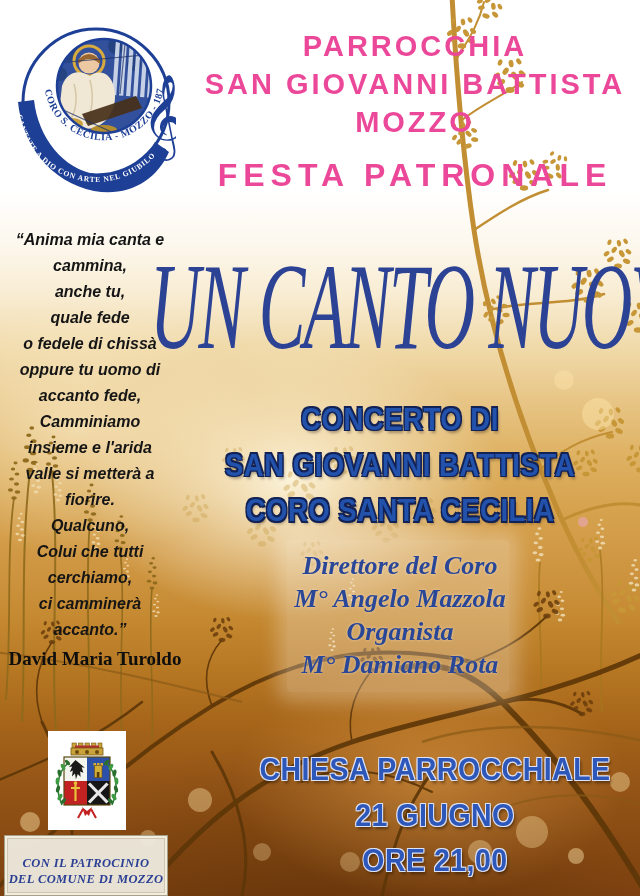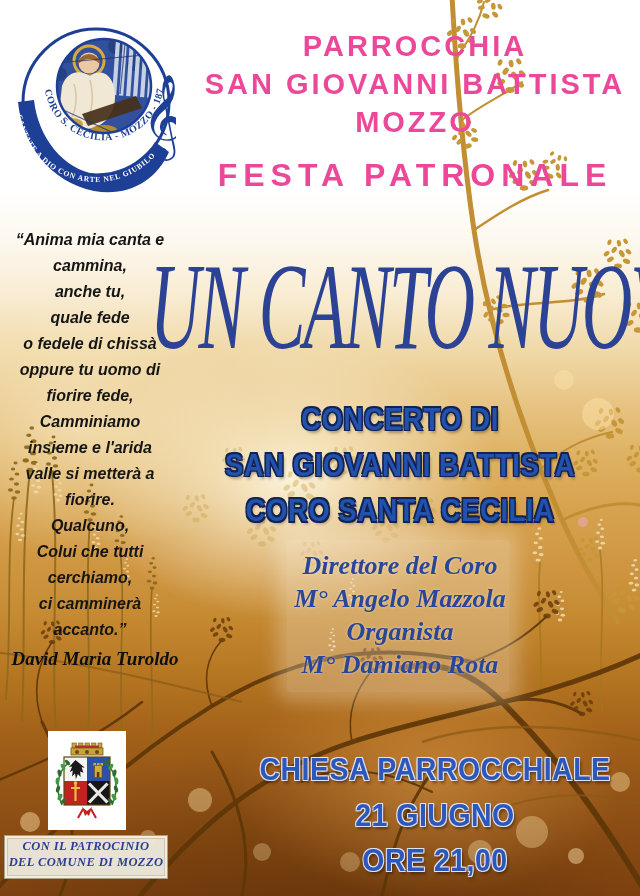--- a/index.html
+++ b/index.html
@@ -23,21 +23,21 @@
   }
   .bg-art{position:absolute;inset:0;}
   .txt{position:absolute;text-align:center;}
   .header-block{left:176px;top:27px;width:478px;color:#ec4899;font-weight:bold;}
   .header-line{font-size:29px;line-height:38px;letter-spacing:3px;white-space:nowrap;}
   .header-festa{font-size:32px;line-height:40px;letter-spacing:6px;margin-top:14px;white-space:nowrap;}
   .quote-block{left:2px;top:227px;width:176px;color:#151515;
     font-weight:bold;font-style:italic;font-size:16px;line-height:26px;}
   .quote-line{display:block;}
   .attribution{left:0;top:648px;width:190px;color:#0e0e0e;
-    font-family:"Liberation Serif",serif;font-style:italic;font-weight:600;font-size:19px;}
+    font-family:"Liberation Serif",serif;font-weight:600;font-size:19px;}
   .main-title{
     left:150px;top:246px;width:492px;color:#2c4294;white-space:nowrap;
     font-family:"Liberation Serif",serif;font-style:italic;font-weight:normal;
     font-size:70px;line-height:70px;letter-spacing:-2px;
     transform:scale(1,1.75);transform-origin:50% 0;
   }
   .concert-block{left:140px;top:396px;width:520px;color:#2252ac;font-weight:bold;
     font-size:30px;line-height:43.5px;letter-spacing:.5px;white-space:nowrap;
     transform:scale(.92,1.05);transform-origin:50% 0;
     text-shadow:-1.5px -1.5px 0 #122255,1.5px -1.5px 0 #122255,
@@ -54,21 +54,21 @@
     transform:scale(.95,1.05);transform-origin:50% 0;
     text-shadow:-1px -1px 0 rgba(222,230,250,.95),1px -1px 0 rgba(222,230,250,.95),
                 -1px 1px 0 rgba(222,230,250,.95),1px 1px 0 rgba(222,230,250,.95),
                  2px 3px 3px rgba(40,20,0,.55);}
   .logo-box{position:absolute;left:16px;top:24px;width:160px;height:172px;}
   .crest-box{position:absolute;left:48px;top:731px;width:78px;height:99px;background:#fff;}
   .patronage-box{position:absolute;left:5px;top:836px;width:158px;height:38px;
     background:rgba(238,235,223,.95);border:2px solid #f2eedf;
     box-shadow:0 0 0 1px #a89f88, inset 0 0 0 1px #cfc7b2;
     color:#2b3f94;font-family:"Liberation Serif",serif;font-style:italic;font-weight:bold;
-    font-size:12.5px;line-height:16px;text-align:center;padding-top:0;letter-spacing:.4px;}
+    font-size:12.5px;line-height:16px;text-align:center;padding-top:17px;letter-spacing:.4px;}
 </style>
 </head>
 <body>
 
 <div class="poster">
 
   <div class="layer bg-base"></div>
   <div class="layer bg-glow"></div>
 
   <svg class="bg-art" viewBox="0 0 640 896" aria-hidden="true">
@@ -274,21 +274,21 @@
     <div class="header-festa">FESTA PATRONALE</div>
   </div>
 
   <div class="txt quote-block">
     <span class="quote-line">“Anima mia canta e</span>
     <span class="quote-line">cammina,</span>
     <span class="quote-line">anche tu,</span>
     <span class="quote-line">quale fede</span>
     <span class="quote-line">o fedele di chissà</span>
     <span class="quote-line">oppure tu uomo di</span>
-    <span class="quote-line">fiorire fede,</span>
+    <span class="quote-line">accanto fede,</span>
     <span class="quote-line">Camminiamo</span>
     <span class="quote-line">insieme e l'arida</span>
     <span class="quote-line">valle si metterà a</span>
     <span class="quote-line">fiorire.</span>
     <span class="quote-line">Qualcuno,</span>
     <span class="quote-line">Colui che tutti</span>
     <span class="quote-line">cerchiamo,</span>
     <span class="quote-line">ci camminerà</span>
     <span class="quote-line">accanto.”</span>
   </div>

